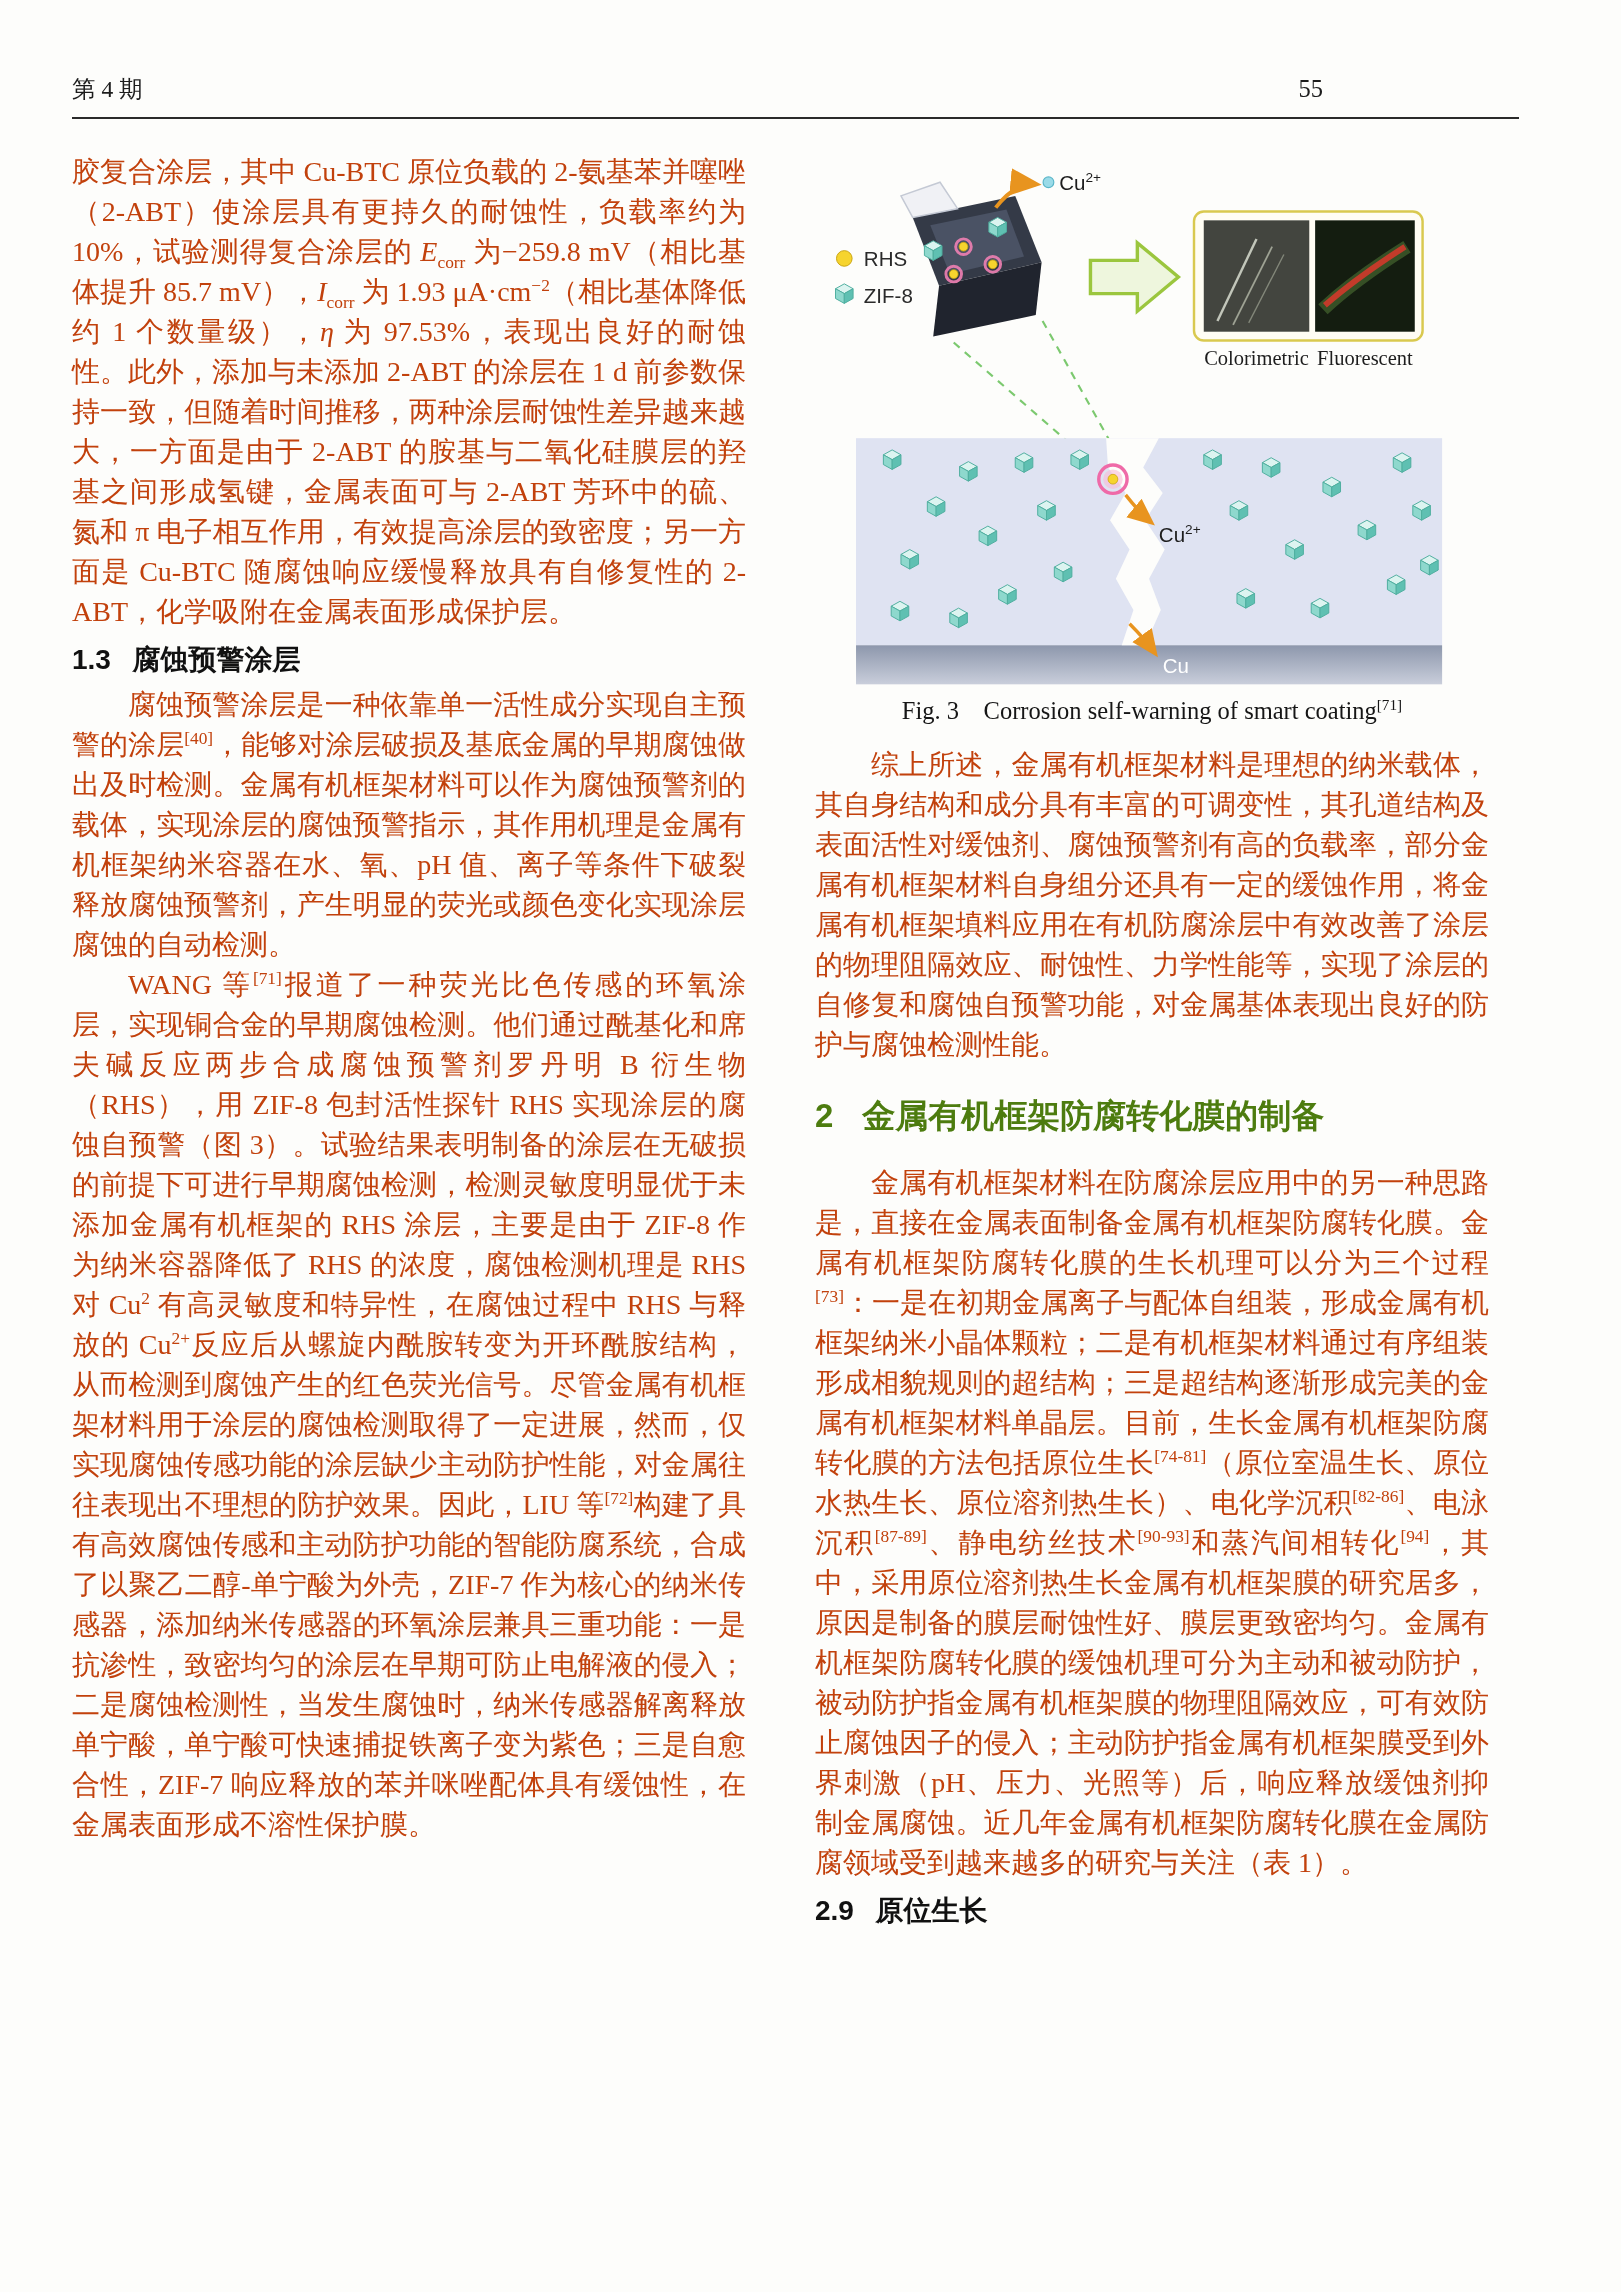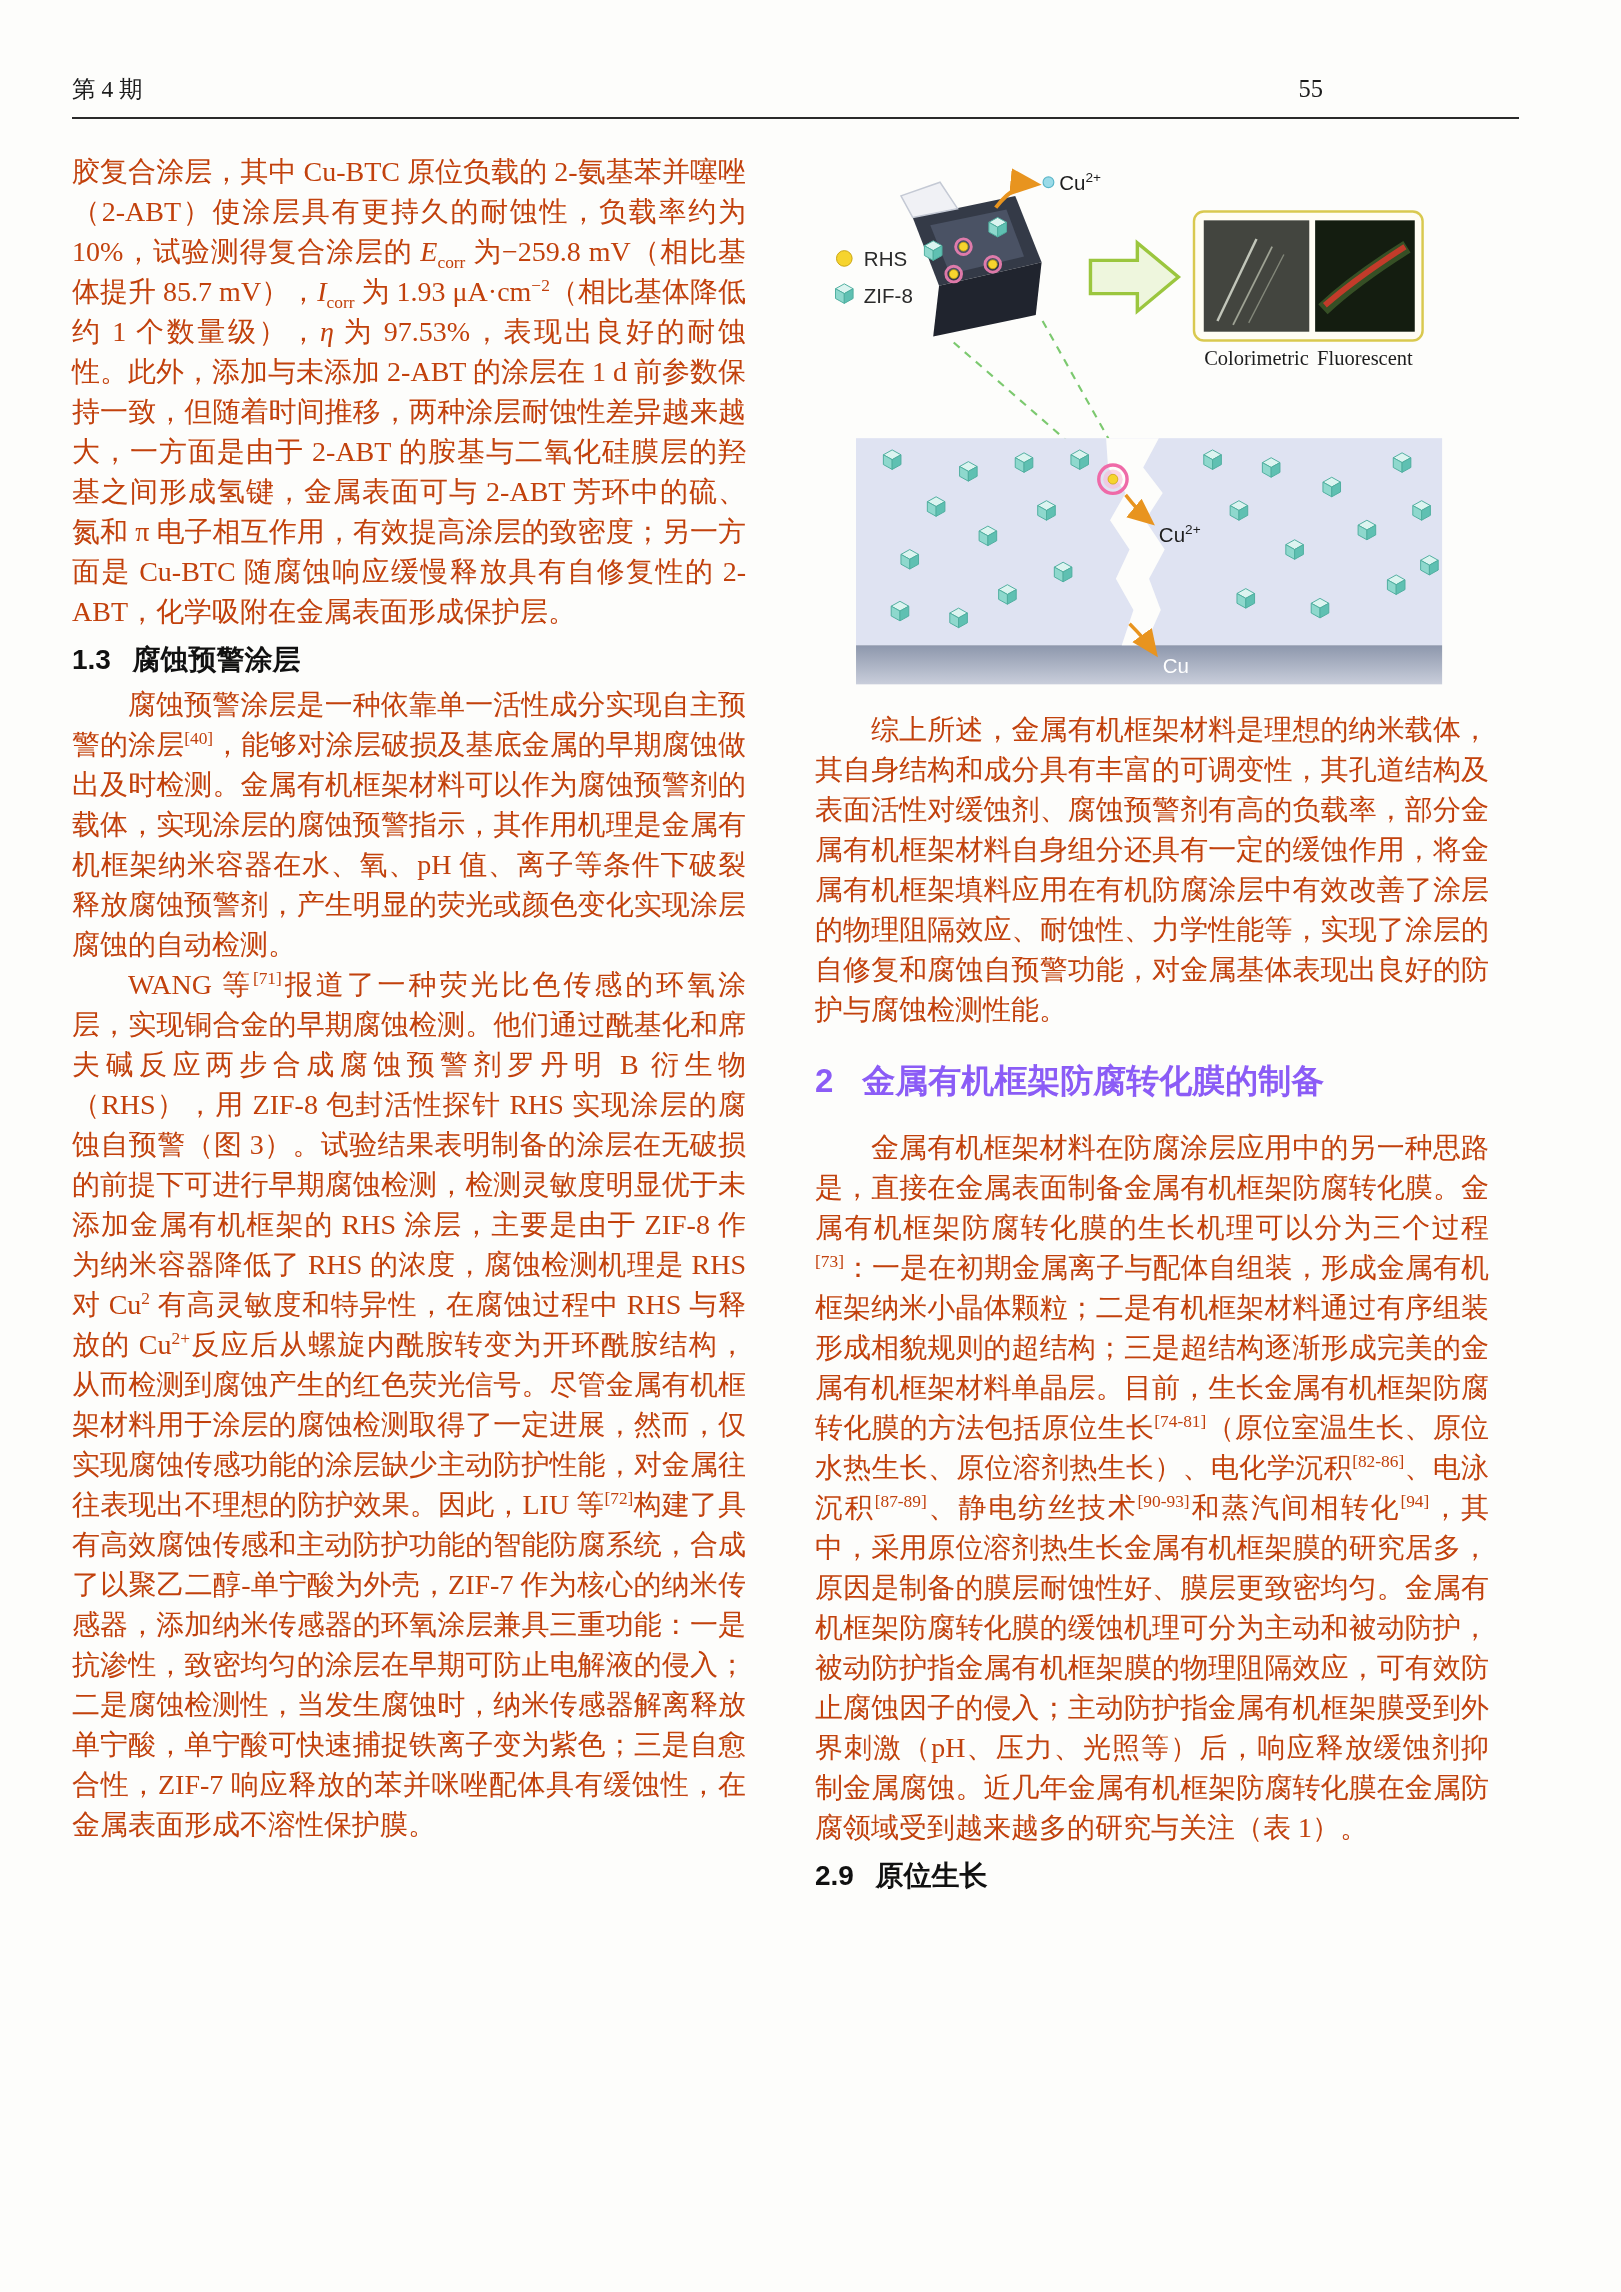--- a/index.html
+++ b/index.html
@@ -48,21 +48,21 @@
     margin:7.8px 0 5.9px 0;
     color:#111;
   }
   h3.subsec .num { margin-right:21.6px; }
 
   h2.sec {
     font-family:"Liberation Sans","DejaVu Sans",sans-serif;
     font-size:33px; line-height:43px;
     font-weight:700;
     margin:29px 0 25.5px 0;
-    color:#8b5cf6;
+    color:#4d7c0f;
   }
   h2.sec .num { margin-right:29px; }
 
   
   figure.fig3 { margin:3.9px 0 17.6px 0; }
   .fig-canvas { width:674px; height:537px; }
   .cap-zh {
     text-align:center;
     font-family:"Liberation Sans","DejaVu Sans",sans-serif;
     font-size:24.5px; line-height:35px; color:#161616;
@@ -216,20 +216,21 @@
                 <text x="352" y="394" font-size="21" fill="#1d1d1d"><tspan>Cu</tspan><tspan dy="-8" font-size="14">2+</tspan></text>
               </g>
 
               <g>
                 <path d="M322,478 Q338,494 348,508" fill="none" stroke="#e8941f" stroke-width="3.5" marker-end="url(#arrowO)"></path>
                 <text x="356" y="528" font-size="21" fill="#ffffff">Cu</text>
               </g>
             </g>
           </svg>
         </div>
+        <div class="cap-en">Fig. 3　Corrosion self-warning of smart coating<sup>[71]</sup></div>
       </figure>
 
       <p class="body ind">综上所述，金属有机框架材料是理想的纳米载体，其自身结构和成分具有丰富的可调变性，其孔道结构及表面活性对缓蚀剂、腐蚀预警剂有高的负载率，部分金属有机框架材料自身组分还具有一定的缓蚀作用，将金属有机框架填料应用在有机防腐涂层中有效改善了涂层的物理阻隔效应、耐蚀性、力学性能等，实现了涂层的自修复和腐蚀自预警功能，对金属基体表现出良好的防护与腐蚀检测性能。</p>
 
       <h2 class="sec">
         <span class="num">2</span><span>金属有机框架防腐转化膜的制备</span>
       </h2>
 
       <p class="body ind">金属有机框架材料在防腐涂层应用中的另一种思路是，直接在金属表面制备金属有机框架防腐转化膜。金属有机框架防腐转化膜的生长机理可以分为三个过程<sup>[73]</sup>：一是在初期金属离子与配体自组装，形成金属有机框架纳米小晶体颗粒；二是有机框架材料通过有序组装形成相貌规则的超结构；三是超结构逐渐形成完美的金属有机框架材料单晶层。目前，生长金属有机框架防腐转化膜的方法包括原位生长<sup>[74-81]</sup>（原位室温生长、原位水热生长、原位溶剂热生长）、电化学沉积<sup>[82-86]</sup>、电泳沉积<sup>[87-89]</sup>、静电纺丝技术<sup>[90-93]</sup>和蒸汽间相转化<sup>[94]</sup>，其中，采用原位溶剂热生长金属有机框架膜的研究居多，原因是制备的膜层耐蚀性好、膜层更致密均匀。金属有机框架防腐转化膜的缓蚀机理可分为主动和被动防护，被动防护指金属有机框架膜的物理阻隔效应，可有效防止腐蚀因子的侵入；主动防护指金属有机框架膜受到外界刺激（pH、压力、光照等）后，响应释放缓蚀剂抑制金属腐蚀。近几年金属有机框架防腐转化膜在金属防腐领域受到越来越多的研究与关注（表 1）。</p>
 

